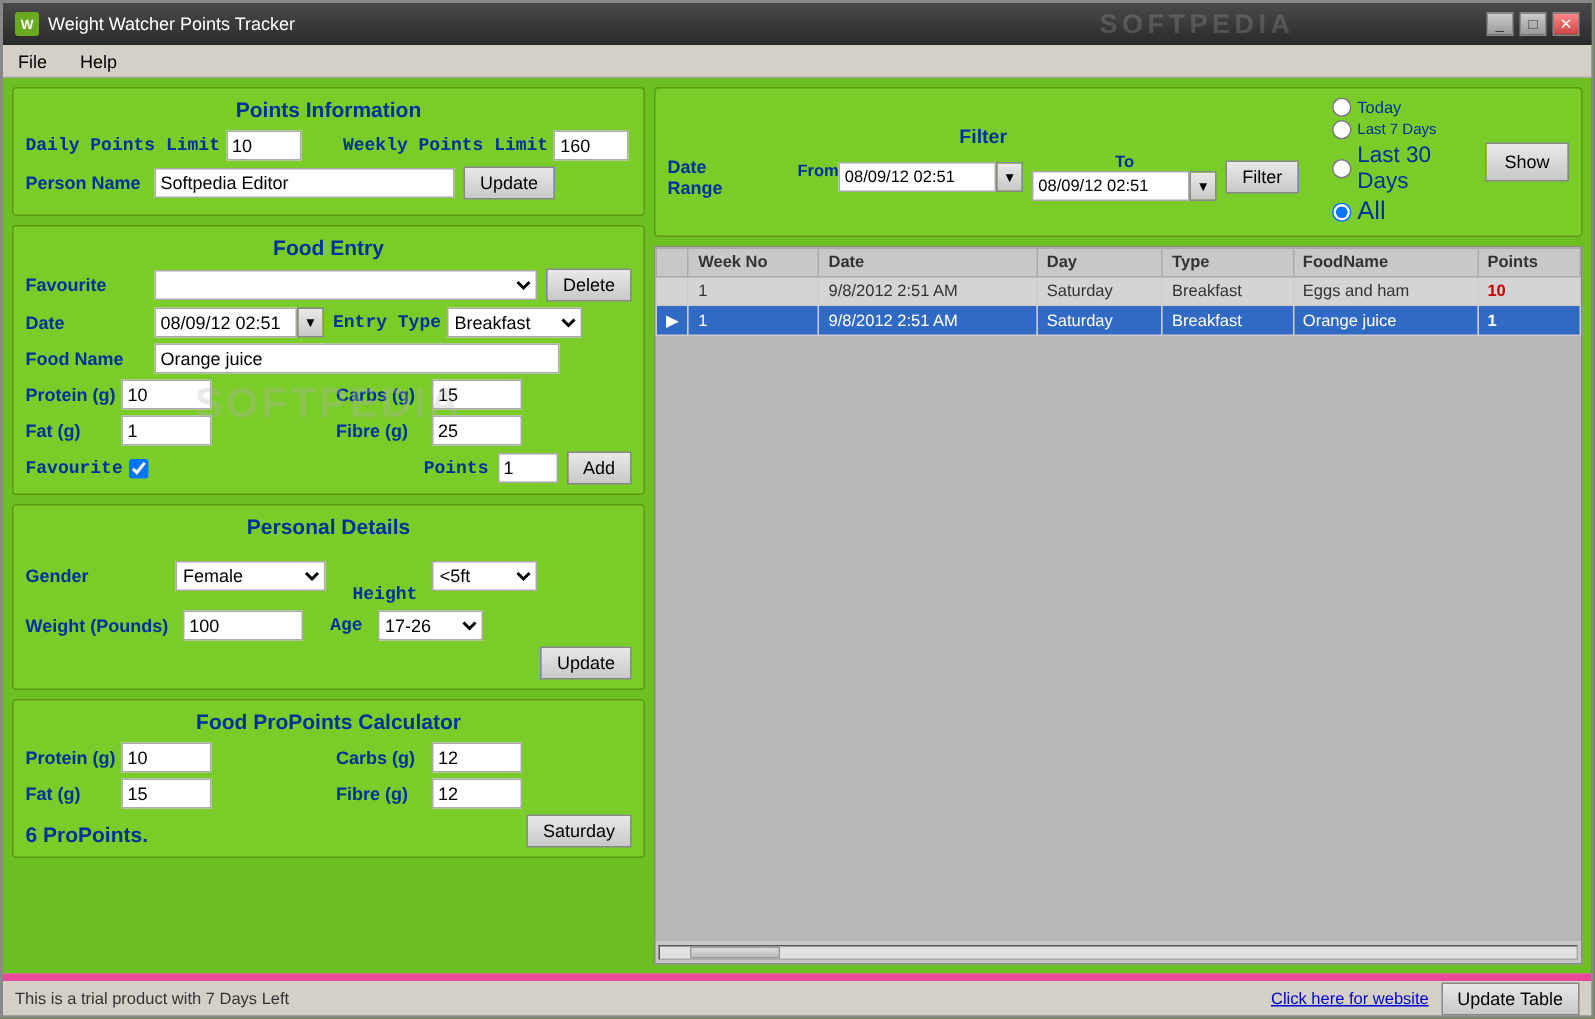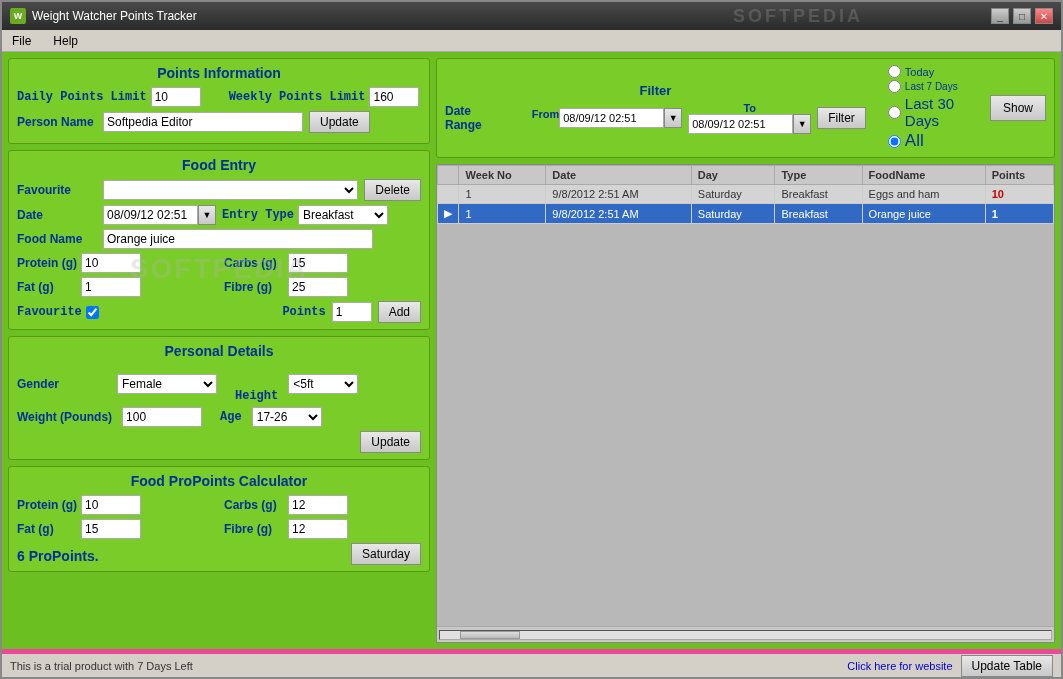--- a/index.html
+++ b/index.html
@@ -78,21 +78,21 @@
 
     
     .table-section { flex: 1; background: #b8b8b8; border: 1px solid #888; overflow: auto; display: flex; flex-direction: column; }
     .data-table { width: 100%; border-collapse: collapse; background: #d4d4d4; }
     .data-table th { background: #c8c8c8; border: 1px solid #aaa; padding: 3px 6px; text-align: left; font-weight: bold; color: #333; font-size: 11px; }
     .data-table td { border: 1px solid #ccc; padding: 3px 6px; font-size: 11px; background: #d4d4d4; color: #333; }
     .data-table tr.selected td { background: #316ac5; color: white; }
 
     .status-bar { background: #d4d0c8; height: 28px; display: flex; align-items: center; justify-content: space-between; padding: 0 8px; border-top: 5px solid #ec4899; flex-shrink: 0; }
     .status-text { color: #333; font-size: 11px; }
-    .website-link { color: #0000cc; font-size: 11px; cursor: pointer; }
+    .website-link { color: #0000cc; font-size: 11px; cursor: pointer; text-decoration: underline; }
     .status-right { display: flex; align-items: center; gap: 8px; }
 
     .table-wrapper { flex: 1; overflow-y: auto; overflow-x: auto; }
     .horiz-scroll { height: 16px; background: #c8c8c8; border-top: 1px solid #aaa; display: flex; align-items: center; padding: 0 2px; }
     .scroll-track { flex: 1; height: 10px; background: #e0e0e0; border: 1px inset #aaa; position: relative; }
     .scroll-thumb { width: 60px; height: 100%; background: linear-gradient(to bottom, #ddd, #bbb); border: 1px solid #999; position: absolute; left: 20px; }
   </style>
 </head>
 <body>
 

